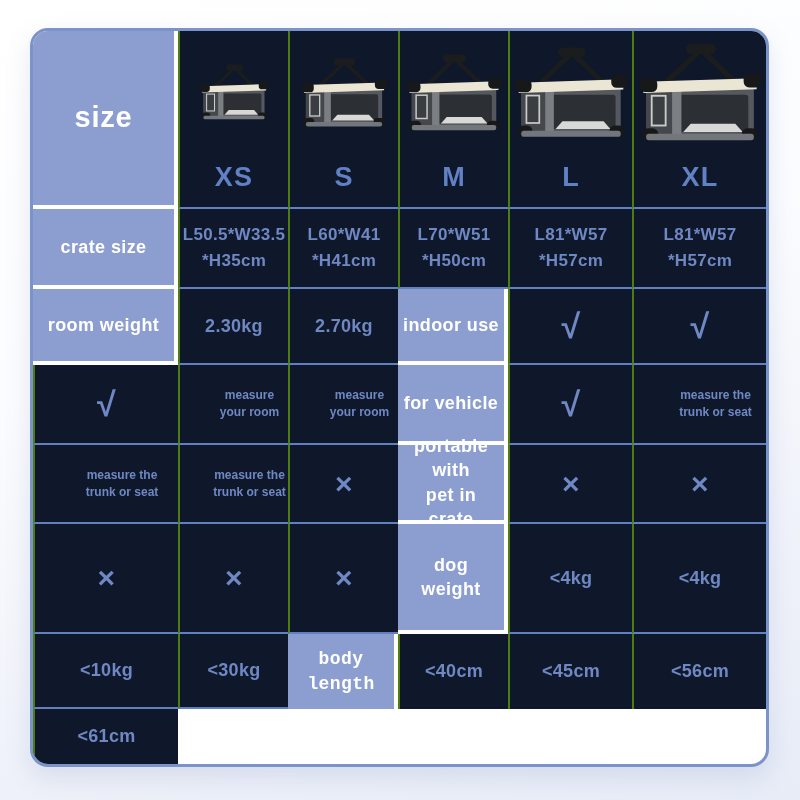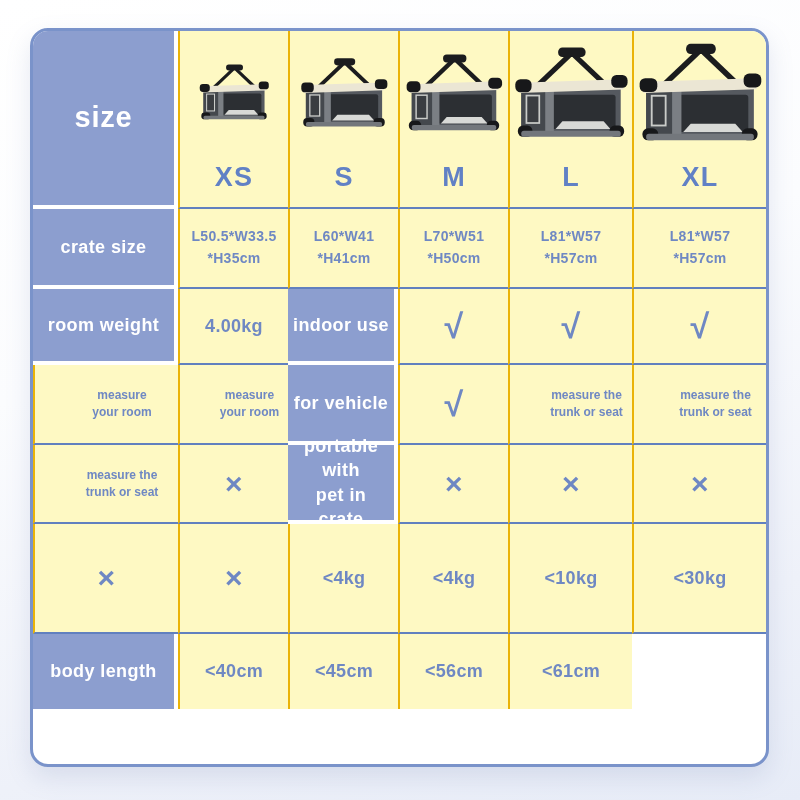--- a/index.html
+++ b/index.html
@@ -19,36 +19,36 @@
     box-shadow:0 10px 24px rgba(110,130,180,.18);
   }
   .hcell{
     box-sizing:border-box;
     background:#8c9ecf;color:#ffffff;
     display:flex;align-items:center;justify-content:center;
     text-align:center;font-size:18px;font-weight:bold;letter-spacing:.4px;
     border-right:4px solid #ffffff;border-bottom:4px solid #ffffff;
     white-space:pre-line;line-height:1.35;padding:0 4px;
   }
-  .hcell.last{border-bottom:none;}
+  .hcell.last{border-bottom:none;font-family:Liberation Mono, monospace;}
   .hcell.corner{font-size:29px;letter-spacing:.8px;}
   .dcell{
     box-sizing:border-box;
-    background:#fef9c3;color:#6f88c3;font-weight:bold;
-    border-left:2px solid #eab308;border-bottom:2px solid #6180bf;
+    background:#0f172a;color:#6f88c3;font-weight:bold;
+    border-left:2px solid #4d7c0f;border-bottom:2px solid #6180bf;
     display:flex;align-items:center;justify-content:center;
     text-align:center;font-size:18px;letter-spacing:.3px;
     white-space:pre-line;line-height:1.5;padding:2px 1px;
   }
   .dcell.bot{border-bottom:none;}
   .dcell.head{
     flex-direction:column;justify-content:flex-end;padding-bottom:10px;gap:4px;
   }
   .size-letter{font-size:27px;color:#6181c5;letter-spacing:1.2px;font-weight:bold;}
-  .dcell.dims{font-size:14px;line-height:1.55;}
+  .dcell.dims{font-size:17px;line-height:1.55;}
   .dcell.small{font-size:12px;line-height:1.4;letter-spacing:0;padding-left:32px;}
   .dcell.check{font-size:34px;line-height:1;}
   .dcell.cross{font-size:30px;line-height:1;}
   .crate{margin-top:auto;margin-bottom:auto;display:block;}
   .crate-xs{width:74px;height:59px;}
   .crate-s{width:92px;height:74px;}
   .crate-m{width:102px;height:82px;}
   .crate-l{width:120px;height:96px;}
   .crate-xl{width:130px;height:104px;}
   .defs-hidden{position:absolute;width:0;height:0;overflow:hidden;}
@@ -118,21 +118,22 @@
   <div class="dcell dims">L60*W41
 *H41cm</div>
   <div class="dcell dims">L70*W51
 *H50cm</div>
   <div class="dcell dims">L81*W57
 *H57cm</div>
   <div class="dcell dims">L81*W57
 *H57cm</div>
 
   <div class="hcell">room weight</div>
-  <div class="dcell">4.00kg</div>
+  <div class="dcell">2.30kg</div>
+  <div class="dcell">2.70kg</div>
 
   <div class="hcell">indoor use</div>
   <div class="dcell check">√</div>
   <div class="dcell check">√</div>
   <div class="dcell check">√</div>
   <div class="dcell small">measure
 your room</div>
   <div class="dcell small">measure
 your room</div>
 
@@ -147,20 +148,21 @@
   <div class="dcell cross">×</div>
 
   <div class="hcell">portable with
 pet in crate</div>
   <div class="dcell cross">×</div>
   <div class="dcell cross">×</div>
   <div class="dcell cross">×</div>
   <div class="dcell cross">×</div>
   <div class="dcell cross">×</div>
 
+  <div class="hcell">dog weight</div>
   <div class="dcell">&lt;4kg</div>
   <div class="dcell">&lt;4kg</div>
   <div class="dcell">&lt;10kg</div>
   <div class="dcell">&lt;30kg</div>
 
   <div class="hcell last">body length</div>
   <div class="dcell bot">&lt;40cm</div>
   <div class="dcell bot">&lt;45cm</div>
   <div class="dcell bot">&lt;56cm</div>
   <div class="dcell bot">&lt;61cm</div>

